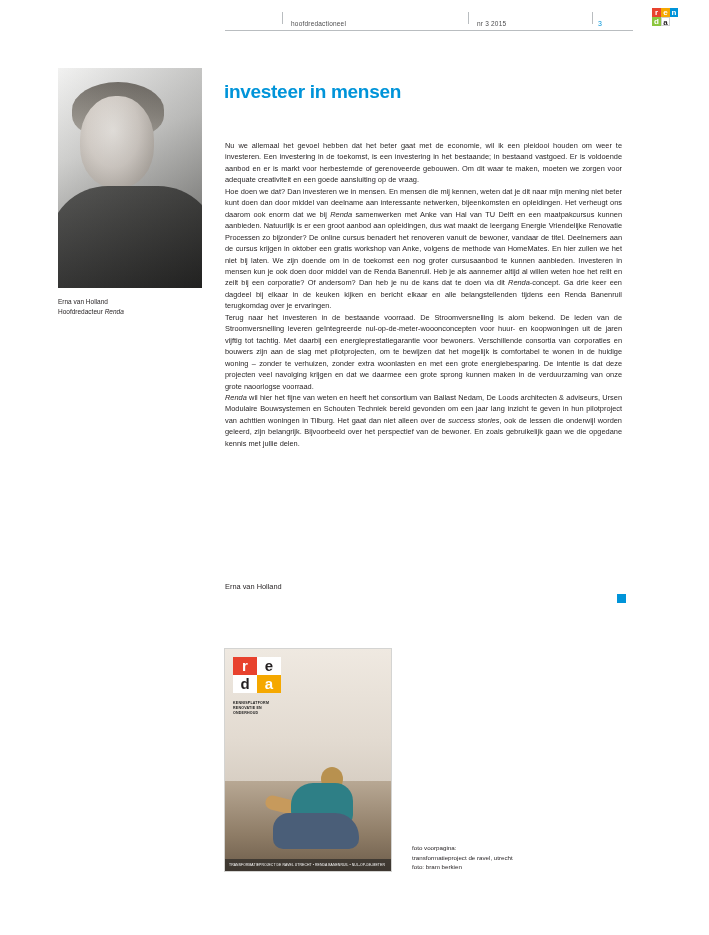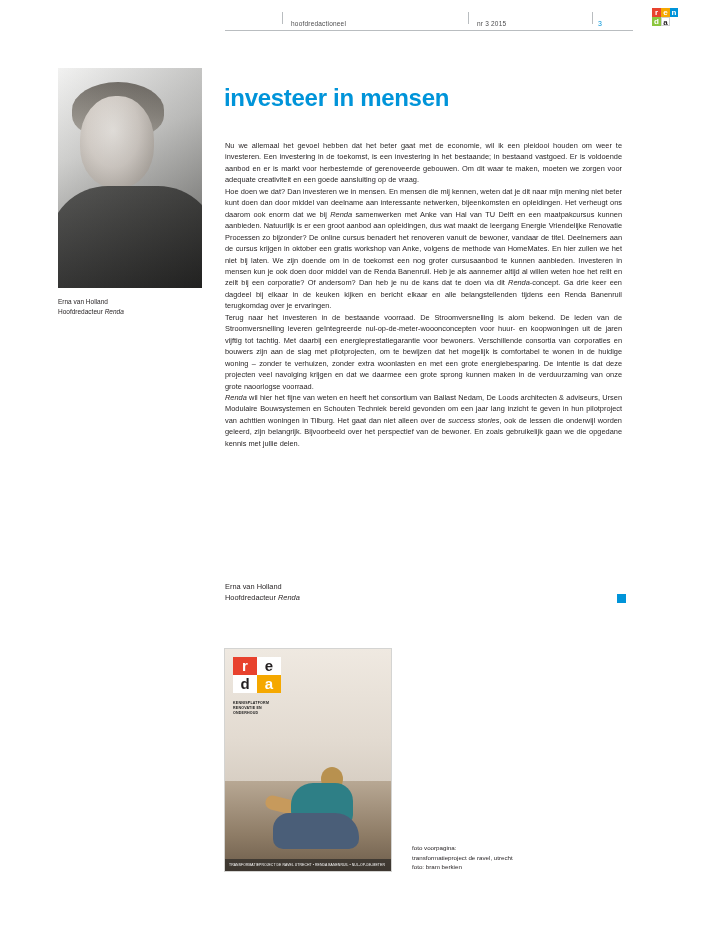--- a/index.html
+++ b/index.html
@@ -134,21 +134,21 @@
   }
   .caption .line2 { }
   .caption em { font-style: italic; }
 
   
   .headline {
     position: absolute;
     left: 224px;
     top: 68px;
     width: 420px;
-    font-size: 24px;
+    font-size: 19px;
     font-weight: bold;
     color: #0094d9;
     letter-spacing: -0.3px;
   }
 
   .body-col {
     position: absolute;
     left: 225px;
     top: 140px;
     width: 397px;
@@ -329,21 +329,20 @@
 
 <div class="body-col">
   <p>Nu we allemaal het gevoel hebben dat het beter gaat met de economie, wil ik een pleidooi houden om weer te investeren. Een investering in de toekomst, is een investering in het bestaande; in bestaand vastgoed. Er is voldoende aanbod en er is markt voor herbestemde of gerenoveerde gebouwen. Om dit waar te maken, moeten we zorgen voor adequate creativiteit en een goede aansluiting op de vraag.</p>
   <p><span>Hoe doen we dat? Dan investeren we in mensen. En mensen die mij kennen, weten dat je dit naar mijn mening niet beter kunt doen dan door middel van deelname aan interessante netwerken, bijeenkomsten en opleidingen. Het verheugt ons daarom ook enorm dat we bij</span> <em>Renda</em><span> samenwerken met Anke van Hal van TU Delft en een maatpakcursus kunnen aanbieden. Natuurlijk is er een groot aanbod aan opleidingen, dus wat maakt de leergang Energie Vriendelijke Renovatie Processen zo bijzonder? De online cursus benadert het renoveren vanuit de bewoner, vandaar de titel. Deelnemers aan de cursus krijgen in oktober een gratis workshop van Anke, volgens de methode van HomeMates. En hier zullen we het niet bij laten. We zijn doende om in de toekomst een nog groter cursusaanbod te kunnen aanbieden. Investeren in mensen kun je ook doen door middel van de Renda Banenruil. Heb je als aannemer altijd al willen weten hoe het reilt en zeilt bij een corporatie? Of andersom? Dan heb je nu de kans dat te doen via dit </span><em>Renda</em><span>-concept. Ga drie keer een dagdeel bij elkaar in de keuken kijken en bericht elkaar en alle belangstellenden tijdens een Renda Banenruil terugkomdag over je ervaringen.</span></p>
   <p>Terug naar het investeren in de bestaande voorraad. De Stroomversnelling is alom bekend. De leden van de Stroomversnelling leveren geïntegreerde nul-op-de-meter-wooonconcepten voor huur- en koopwoningen uit de jaren vijftig tot tachtig. Met daarbij een energieprestatiegarantie voor bewoners. Verschillende consortia van corporaties en bouwers zijn aan de slag met pilotprojecten, om te bewijzen dat het mogelijk is comfortabel te wonen in de huidige woning – zonder te verhuizen, zonder extra woonlasten en met een grote energiebesparing. De intentie is dat deze projecten veel navolging krijgen en dat we daarmee een grote sprong kunnen maken in de verduurzaming van onze grote naoorlogse voorraad.</p>
   <p><em>Renda</em><span> wil hier het fijne van weten en heeft het consortium van Ballast Nedam, De Loods architecten &amp; adviseurs, Ursen Modulaire Bouwsystemen en Schouten Techniek bereid gevonden om een jaar lang inzicht te geven in hun pilotproject van achttien woningen in Tilburg. Het gaat dan niet alleen over de </span><em>success stories</em><span>, ook de lessen die onderwijl worden geleerd, zijn belangrijk. Bijvoorbeeld over het perspectief van de bewoner. En zoals gebruikelijk gaan we die opgedane kennis met jullie delen.</span></p>
 </div>
 
 <div class="signoff">
   <div>Erna van Holland</div>
-  <div><span>Hoofdredacteur </span><em>Renda</em></div>
 </div>
 
 <div class="blue-square"></div>
 
 <div class="cover">
   <div class="wall"></div>
   <div class="floor"></div>
   <div class="arm"></div>
   <div class="person-head"></div>
   <div class="person-body"></div>

